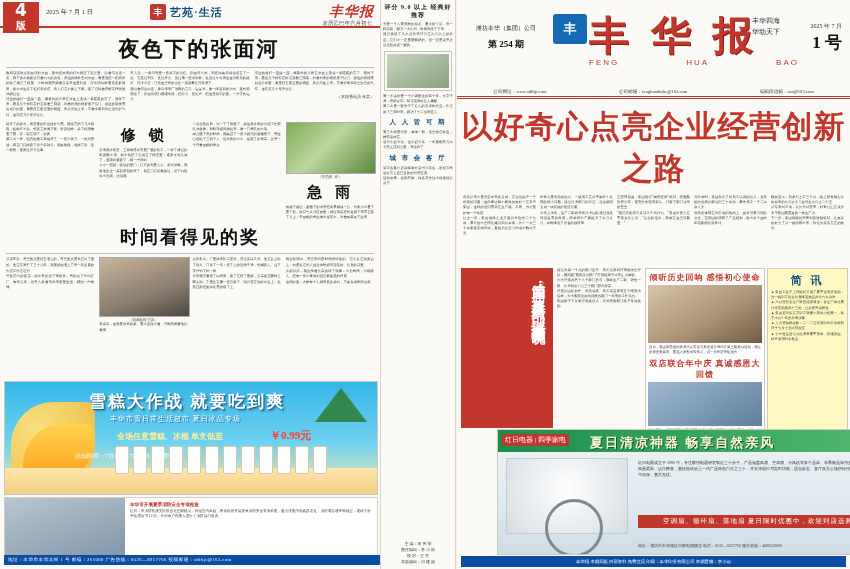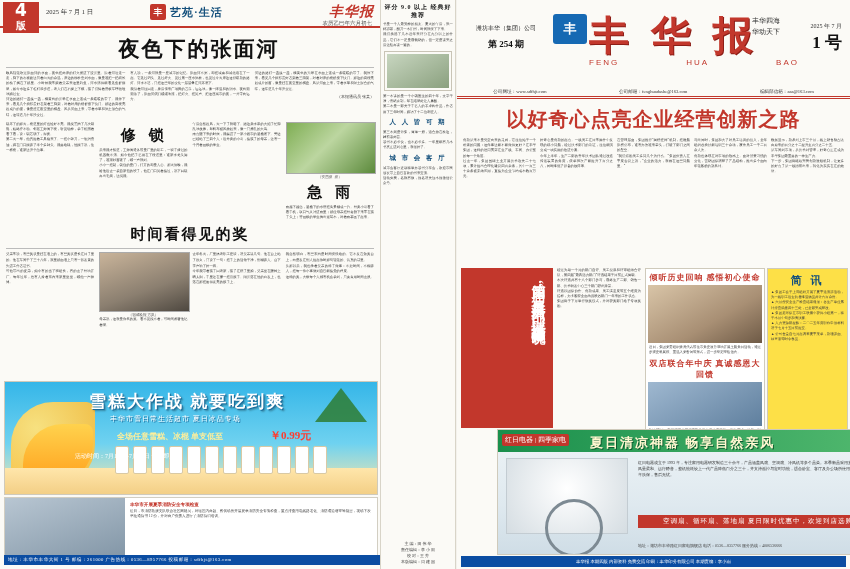--- a/index.html
+++ b/index.html
@@ -22,21 +22,21 @@
   .headline1{text-align:center;font-size:21px;font-weight:bold;color:#111;letter-spacing:2px;margin:7px 0 4px;padding-left:18px;}
   .rule{border-bottom:1px solid #bbb;margin:3px 6px;}
 
   .cols{display:flex;gap:5px;padding:0 6px;}
   .col{flex:1;}
   .ptext{font-size:3.4px;line-height:5.2px;color:#3a3a3a;text-align:justify;word-break:break-all;}
   .ptext.tall{line-height:5.6px;}
   .byline{font-size:4px;text-align:right;color:#444;margin-top:2px;}
 
   .sub-h{text-align:center;font-size:15px;font-weight:bold;letter-spacing:2px;margin:4px 0 3px;color:#111;}
-  .headline2{text-align:center;font-size:15px;font-weight:bold;letter-spacing:2px;color:#111;margin:5px 0 4px;}
+  .headline2{text-align:center;font-size:18px;font-weight:bold;letter-spacing:2px;color:#111;margin:5px 0 4px;}
 
   .photo{width:100%;background:#cfd8c8;border:1px solid #aaa;}
   .ph-leaf{height:50px;background:linear-gradient(135deg,#7fae54,#bcd6a0 45%,#5c8a3c);}
   .ph-family{height:58px;background:linear-gradient(160deg,#c9b49a,#8b7f70 60%,#4e4840);}
   .cap{font-size:3.6px;color:#555;text-align:center;margin-top:1px;}
 
   
   .ad-ice{position:absolute;left:4px;bottom:74px;width:372px;height:112px;background:linear-gradient(180deg,#35b6e8,#6fd2f0 55%,#ffe9a8);border:1px solid #cfcabb;overflow:hidden;}
   .ad-ice .ttl{position:absolute;left:84px;top:8px;font-size:17px;font-weight:bold;color:#fff;letter-spacing:2px;text-shadow:1px 1px 0 #1a6c9c, 2px 2px 2px rgba(0,0,0,.35);}
   .ad-ice .sub{position:absolute;left:96px;top:32px;font-size:7px;color:#fff;letter-spacing:1px;text-shadow:1px 1px 0 #1a6c9c;margin-left:9px;}
@@ -71,31 +71,31 @@
   .rp-left-meta .issue{font-size:9px;font-weight:bold;color:#111;margin-top:5px;}
   .rp-logo{position:absolute;left:96px;top:14px;width:34px;height:30px;background:#1669b3;border-radius:3px;color:#fff;font-size:13px;text-align:center;line-height:30px;font-weight:bold;}
   .rp-title{position:absolute;left:132px;top:8px;font-size:40px;font-weight:bold;color:#c2372c;letter-spacing:4px;font-family:"DejaVu Serif",serif;text-shadow:1px 1px 0 #8c1d16;}
   .rp-slogan{position:absolute;right:70px;top:16px;font-size:7px;color:#333;line-height:11px;text-align:center;}
   .rp-num{position:absolute;right:8px;top:22px;text-align:right;}
   .rp-num .d{font-size:6px;color:#333;}
   .rp-num .n{font-size:17px;font-weight:bold;color:#111;}
   .pinyin{position:absolute;left:132px;top:58px;width:210px;display:flex;justify-content:space-between;font-size:8px;color:#c2372c;letter-spacing:2px;font-family:"Liberation Sans",sans-serif;}
   .rp-contact{position:absolute;left:0;bottom:2px;width:100%;display:flex;justify-content:space-around;font-size:4.6px;color:#333;}
 
-  .rp-headline{text-align:center;font-size:20px;font-weight:bold;color:#c2372c;letter-spacing:1px;margin:7px 0 5px;}
+  .rp-headline{text-align:center;font-size:31px;font-weight:bold;color:#c2372c;letter-spacing:1px;margin:7px 0 5px;}
   .rp-cols{display:flex;gap:4px;padding:0 6px;}
 
   .rp-mid{position:absolute;left:4px;top:268px;width:385px;height:160px;}
   .award-box{position:absolute;left:0;top:0;width:92px;height:160px;background:#c2372c;color:#fff;padding:6px 5px;box-sizing:border-box;font-size:14px;font-weight:bold;line-height:19px;letter-spacing:2px;writing-mode:vertical-rl;}
   .rp-mid-txt{position:absolute;left:96px;top:0;width:84px;height:160px;}
   .news-card{position:absolute;left:184px;top:0;width:118px;height:160px;border:1px solid #cfcabb;background:#fff;}
   .nc-t1{font-size:8px;font-weight:bold;text-align:center;color:#c2372c;margin:3px 0 1px;letter-spacing:1px;}
   .nc-img{height:58px;margin:2px;background:linear-gradient(150deg,#d9c5a8,#a88f74 60%,#6e5a46);}
   .nc-img2{height:44px;margin:2px;background:linear-gradient(150deg,#9fb8d0,#5f7f9e);}
-  .brief{position:absolute;left:306px;top:0;width:79px;height:160px;border:1px solid #cfcabb;background:#fde047;}
+  .brief{position:absolute;left:306px;top:0;width:79px;height:160px;border:1px solid #cfcabb;background:#fef9c3;}
   .brief-h{font-size:11px;font-weight:bold;text-align:center;color:#14507c;letter-spacing:3px;margin:4px 0 2px;}
 
   .ad-fan{position:absolute;left:4px;bottom:14px;width:385px;height:124px;background:linear-gradient(180deg,#eef4f7,#dfe9ef 60%,#cfdde6);border:1px solid #cfcabb;overflow:hidden;margin-left:36px;}
   .ad-fan .band{position:absolute;left:0;top:0;width:100%;height:22px;background:linear-gradient(90deg,#1a8f4c,#52b96f);}
   .ad-fan .brand{position:absolute;left:4px;top:4px;font-size:7px;color:#fff;background:#c2372c;padding:1px 3px;border-radius:2px;}
   .ad-fan .slog{position:absolute;left:92px;top:4px;font-size:13px;font-weight:bold;color:#fff7d0;letter-spacing:2px;text-shadow:1px 1px 0 #0d5c2f;}
   .fan-img{position:absolute;left:8px;top:28px;width:120px;height:74px;background:radial-gradient(circle at 50% 40%,#fff,#d5dde2);border:1px solid #c3ccd2;}
   .fan-blade{position:absolute;left:38px;top:40px;width:52px;height:52px;border:3px solid #7d8a93;border-radius:50%;}
   .ad-txt{position:absolute;left:140px;top:30px;width:240px;font-size:4px;line-height:6px;color:#333;}
   .ad-cta{position:absolute;left:140px;bottom:26px;width:240px;background:#c2372c;color:#fff;font-size:6.5px;text-align:center;padding:2px 0;letter-spacing:1px;}

